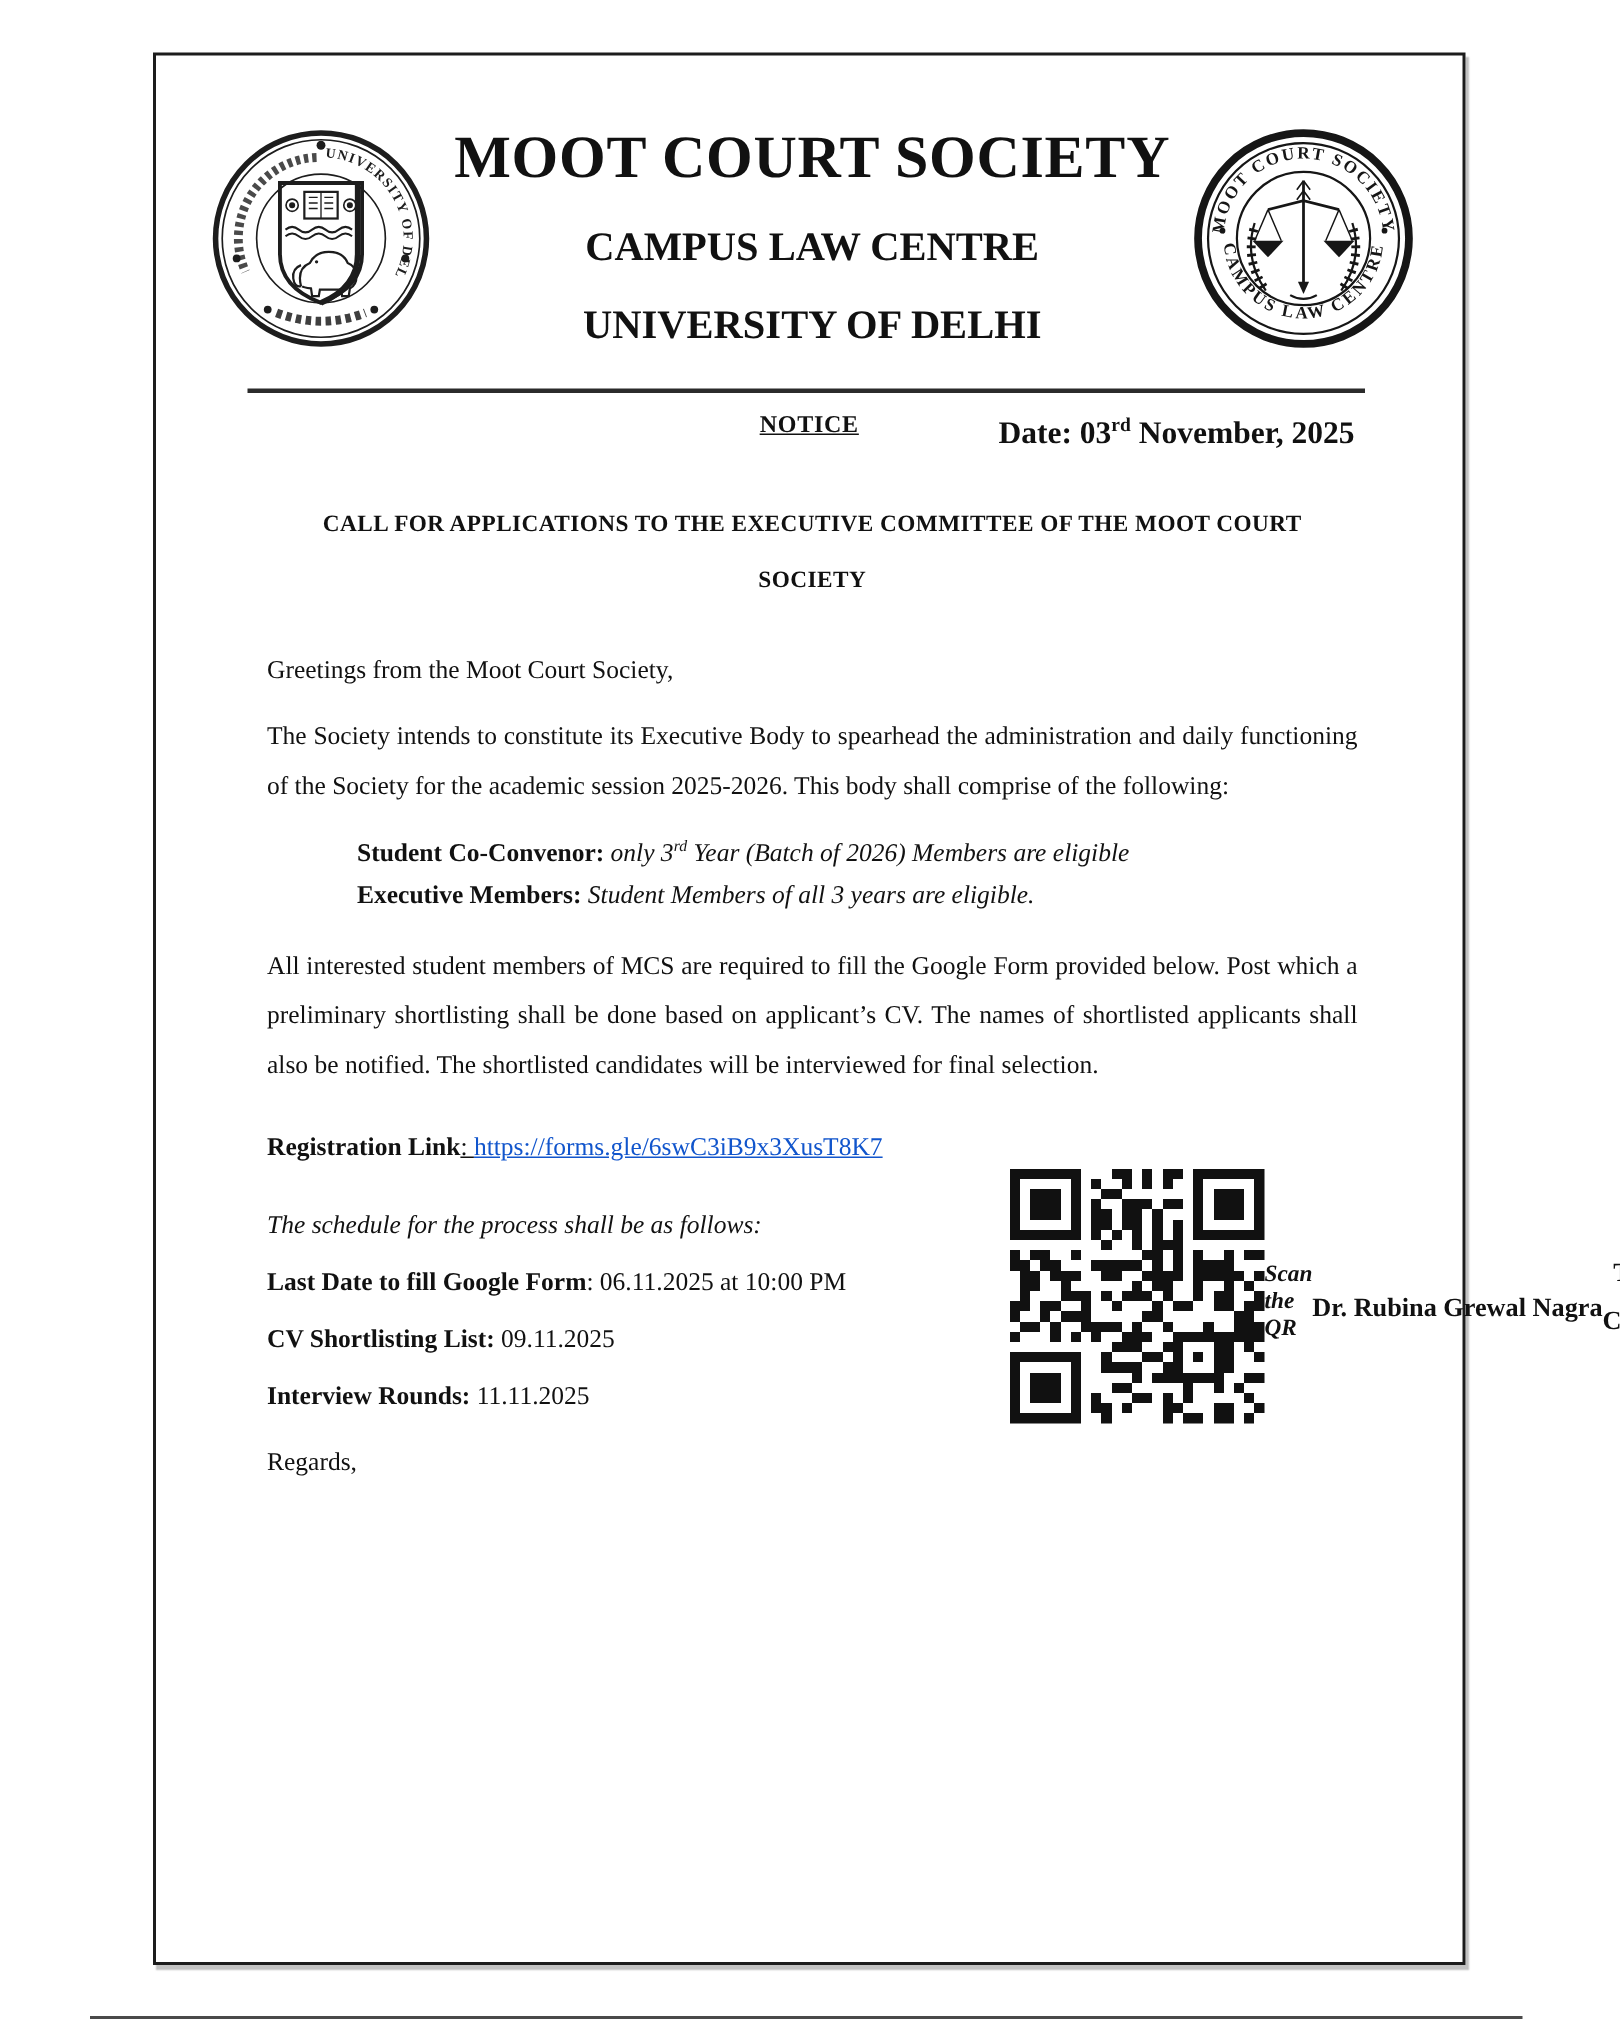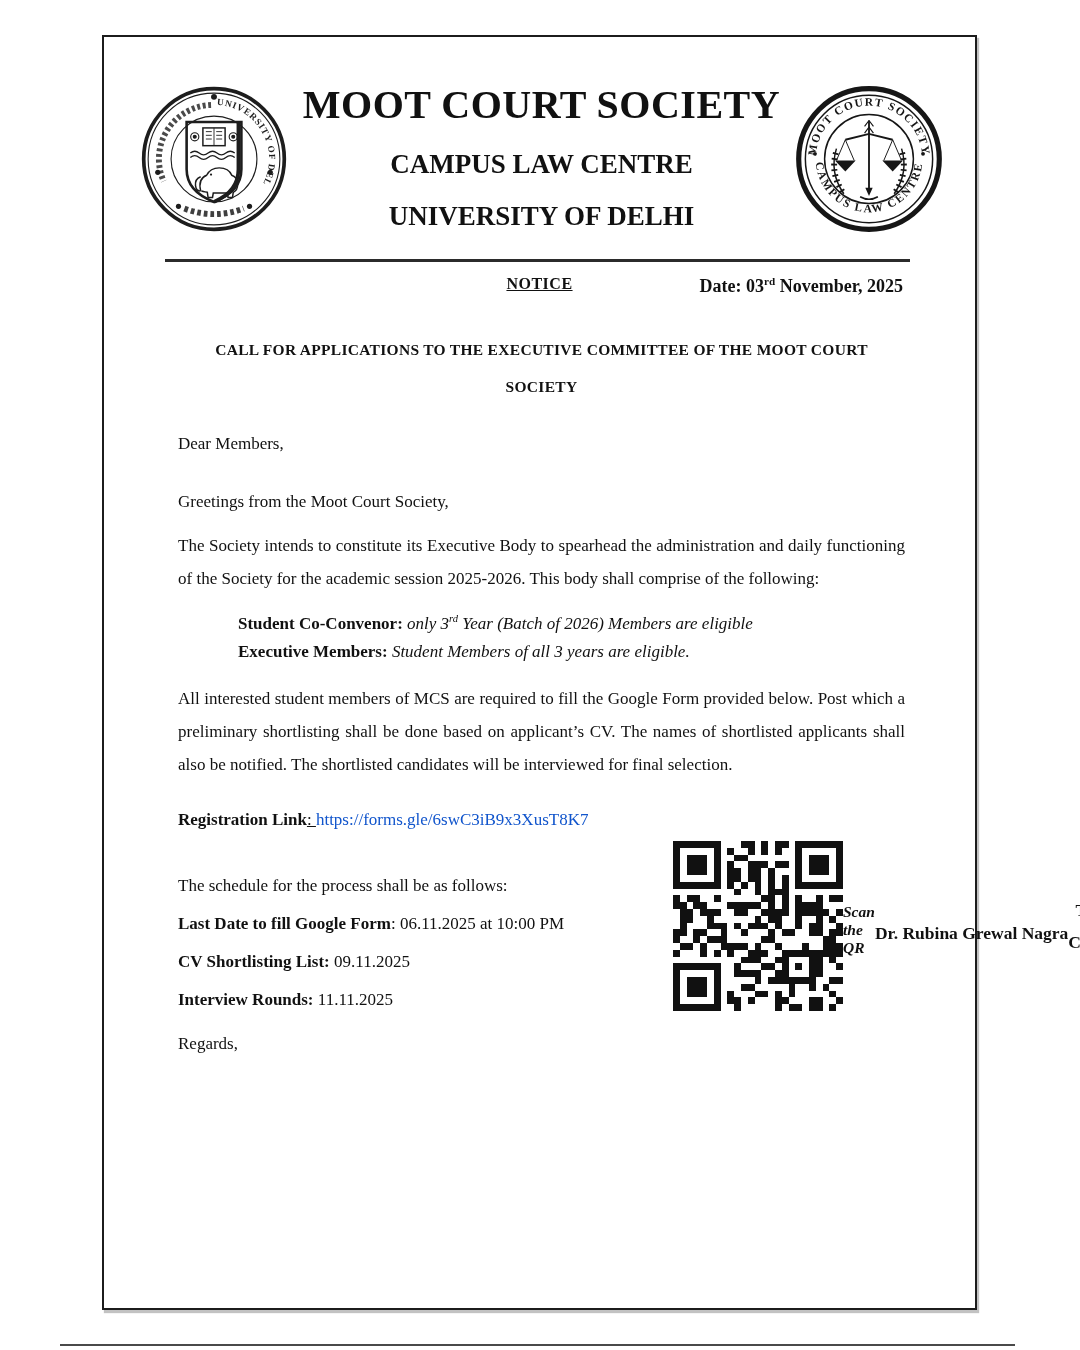--- a/index.html
+++ b/index.html
@@ -19,21 +19,21 @@
   .seal svg { width:100%; height:100%; }
   .titles { flex:1; text-align:center; padding-top:0; }
   .doc-title { font-size:40px; font-weight:bold; letter-spacing:.5px; line-height:44px; }
   .doc-sub { font-size:27px; font-weight:bold; margin-top:22px; line-height:30px; }
 
   .rule { border:none; border-top:3px solid #2b2b2b; width:745px; margin:24px 0 0 61px; }
 
   .notice-row { position:relative; height:34px; margin-top:11px; }
   .notice-label { position:absolute; left:50%; transform:translateX(-50%); top:2px;
     font-size:16px; font-weight:bold; text-decoration:underline; letter-spacing:.5px; }
-  .notice-date { position:absolute; right:72px; top:3px; font-size:18px; font-weight:bold; }
+  .notice-date { position:absolute; right:72px; top:3px; font-size:21px; font-weight:bold; }
   sup { font-size:.62em; vertical-align:super; line-height:0; }
 
   .content { padding:0 70px 0 74px; }
 
   .subject { text-align:center; font-weight:bold; margin-top:24px; font-size:15.5px;
     letter-spacing:.3px; line-height:37px; }
   .subject .year { font-size:21px; letter-spacing:0; }
 
   .para { font-size:17px; line-height:33px; }
   .salutation { margin-top:22px; }
@@ -42,22 +42,22 @@
   .positions { margin:15px 0 0 60px; font-size:17px; line-height:27.5px; }
   .positions .plabel { font-weight:bold; }
   .positions .pdesc { font-style:italic; }
   .followup { margin-top:17px; text-align:justify; }
 
   .bottom-row { display:flex; margin-top:10px; }
   .left-col { flex:1; padding-top:12px; font-size:17px; }
   .reg-line { line-height:33px; }
   .reg-label { font-weight:bold; }
   .reg-sep { text-decoration:underline; }
-  .reg-link { cursor:pointer;text-align:right; }
-  .sched-heading { margin-top:33px; line-height:33px; }
+  .reg-link { text-decoration:underline; cursor:pointer;text-align:right; }
+  .sched-heading { margin-top:19px; line-height:33px;font-style:italic; }
   .sched-item { margin-top:5px; line-height:33px; }
   .sched-item:first-of-type { margin-top:9px; }
   .sched-label { font-weight:bold; }
   .regards { margin-top:11px; line-height:33px; }
 
   .right-col { width:232px; flex:0 0 auto; display:flex; align-items:center; }
   .qr-box { width:170px; height:170px; }
   .qr-caption { margin-top:9px; font-size:15.5px; font-style:italic; font-weight:bold; }
   .sig-script { margin-top:12px; width:180px; height:52px; }
   .sig-name { margin-top:14px; font-size:17.5px; font-weight:bold; line-height:32px; text-align:center; white-space:nowrap; }
@@ -154,21 +154,20 @@
     <span class="notice-label">NOTICE</span>
     <span class="notice-date"><span>Date: 03</span><sup>rd</sup><span> November, 2025</span></span>
   </div>
 
   <div class="content">
 
     <div class="subject">
       <div>CALL FOR APPLICATIONS TO THE EXECUTIVE COMMITTEE OF THE MOOT COURT SOCIETY</div>
     </div>
 
-    <p class="para salutation">Dear Members,</p>
     <p class="para greeting">Greetings from the Moot Court Society,</p>
     <p class="para intro">The Society intends to constitute its Executive Body to spearhead the administration and daily functioning of the Society for the academic session 2025-2026. This body shall comprise of the following:</p>
 
     <div class="positions">
       <div><span class="plabel">Student Co-Convenor:</span><span class="pdesc"><span> only 3</span><sup>rd</sup><span> Year (Batch of 2026) Members are eligible</span></span></div>
       <div><span class="plabel">Executive Members:</span><span class="pdesc"><span> Student Members of all 3 years are eligible.</span><sup></sup><span></span></span></div>
     </div>
 
     <p class="para followup">All interested student members of MCS are required to fill the Google Form provided below. Post which a preliminary shortlisting shall be done based on applicant’s CV. The names of shortlisted applicants shall also be notified. The shortlisted candidates will be interviewed for final selection.</p>
 

